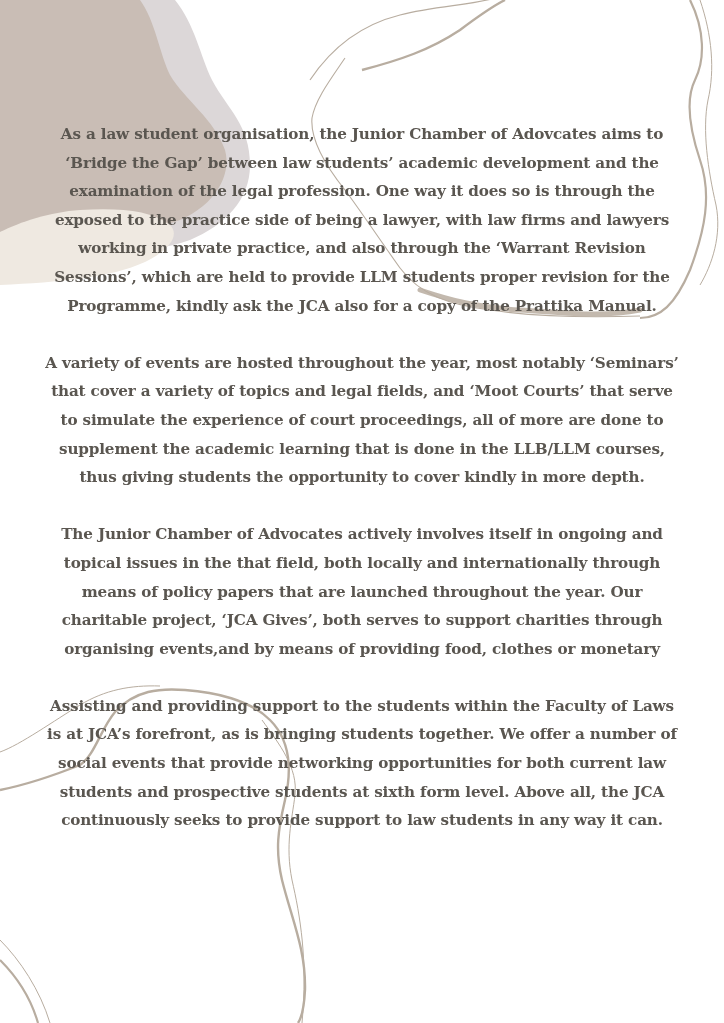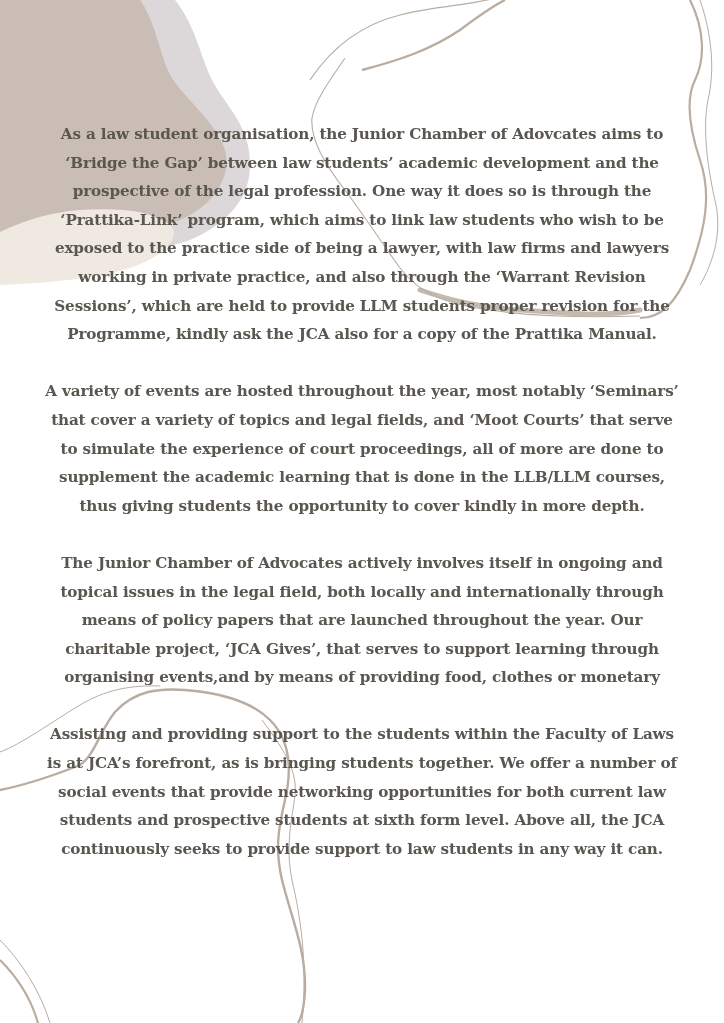--- a/index.html
+++ b/index.html
@@ -69,39 +69,38 @@
     <path d="M262,720 C280,745 298,768 295,795 C292,820 285,845 292,880 C300,915 308,960 302,1023" fill="none" stroke="#b8ada0" stroke-width="1"></path>
 
     <path d="M0,960 C15,975 30,995 38,1023" fill="none" stroke="#b8ada0" stroke-width="2.2"></path>
     <path d="M0,940 C20,960 40,990 50,1023" fill="none" stroke="#b8ada0" stroke-width="1"></path>
   </svg>
 
   <div class="content">
     <p class="para">
       <span class="line">As a law student organisation, the Junior Chamber of Adovcates aims to</span>
       <span class="line">‘Bridge the Gap’ between law students’ academic development and the</span>
-      <span class="line">prospective of the legal profession. One way it does so is through the</span>
-      <span class="line">‘Prattika-Link’ program,  which aims to link law students who wish to be</span>
+      <span class="line">examination of the legal profession. One way it does so is through the</span>
       <span class="line">exposed to the practice side of being a lawyer, with law firms and lawyers</span>
       <span class="line">working in private practice, and also through the ‘Warrant Revision</span>
       <span class="line">Sessions’, which are held to provide LLM students proper revision for the</span>
       <span class="line">Programme, kindly ask the JCA also for a copy of the Prattika Manual.</span>
     </p>
     <p class="para">
       <span class="line">A variety of events are hosted throughout the year, most notably ‘Seminars’</span>
       <span class="line">that cover a variety of topics and legal fields, and ‘Moot Courts’ that serve</span>
       <span class="line">to simulate the experience of court proceedings,  all of more are done to</span>
       <span class="line">supplement the academic learning that is done in the LLB/LLM courses,</span>
       <span class="line">thus giving students the opportunity to cover kindly in more depth.</span>
     </p>
     <p class="para">
       <span class="line">The Junior Chamber of Advocates actively involves itself in ongoing and</span>
-      <span class="line">topical issues in the legal field, both locally and internationally through</span>
+      <span class="line">topical issues in the that field, both locally and internationally through</span>
       <span class="line">means of policy papers that are launched throughout the year. Our</span>
-      <span class="line">charitable project, ‘JCA Gives’, that serves to support learning through</span>
+      <span class="line">charitable project, ‘JCA Gives’, both serves to support charities through</span>
       <span class="line">organising events,and by means of providing food, clothes or monetary</span>
     </p>
     <p class="para">
       <span class="line">Assisting and providing support to the students within the Faculty of Laws</span>
       <span class="line">is at JCA’s forefront, as is bringing students together. We offer a number of</span>
       <span class="line">social events that provide networking opportunities for both current law</span>
       <span class="line">students and prospective students at sixth form level. Above all, the JCA</span>
       <span class="line">continuously seeks to provide support to law students in any way it can.</span>
     </p>
   </div>

